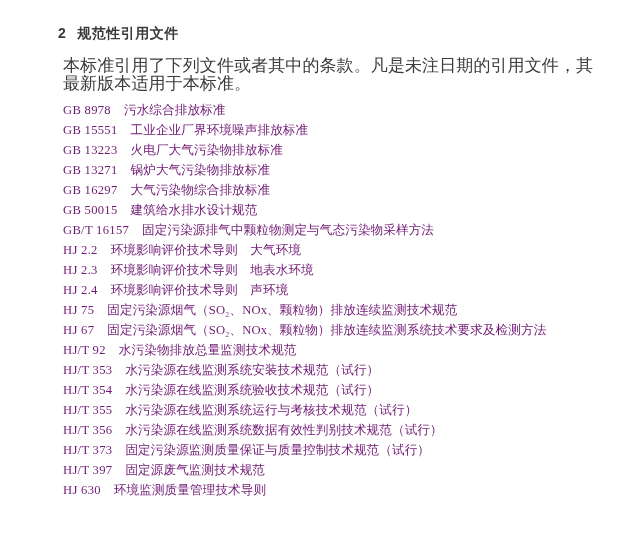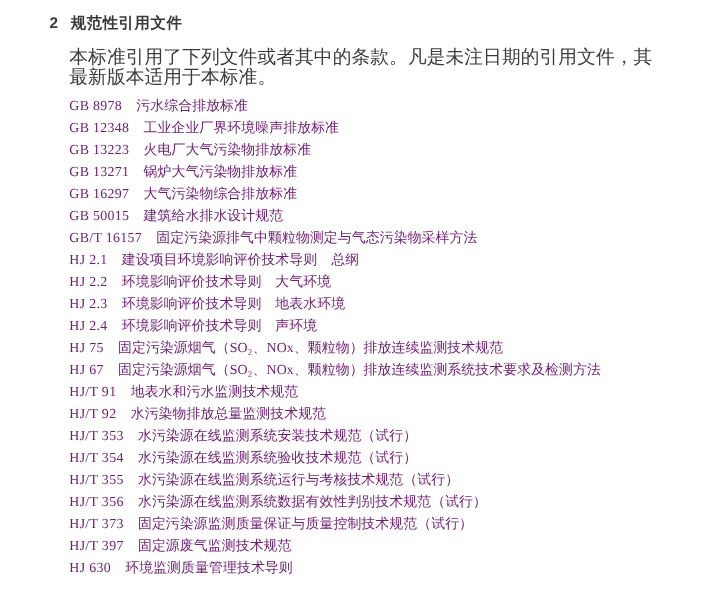--- a/index.html
+++ b/index.html
@@ -15,21 +15,21 @@
     color: #3b3b3b;
     -webkit-font-smoothing: antialiased;
   }
   .page {
     position: relative;
     width: 640px;
     height: 537px;
     background: #ffffff;
   }
   .section-heading {
-    margin: 3px;
+    margin: 16px;
     padding: 9px 0 0 42px;
     font-family: "Liberation Sans", "DejaVu Sans", sans-serif;
     font-weight: bold;
     font-size: 14px;
     line-height: 16px;
     color: #3a3a3a;
     letter-spacing: 0.5px;
   }
   .section-heading .heading-number {
     display: inline-block;
@@ -67,33 +67,31 @@
 <div class="page">
 
   <h2 class="section-heading">
     <span class="heading-number">2</span><span>规范性引用文件</span>
   </h2>
 
   <p class="intro">本标准引用了下列文件或者其中的条款。凡是未注日期的引用文件，其最新版本适用于本标准。</p>
 
   <div class="ref-list" id="ref-list">
       <div class="ref-row"><span class="ref-code">GB 8978</span><span class="ref-title">污水综合排放标准</span></div>
-      <div class="ref-row"><span class="ref-code">GB 12348</span><span class="ref-title">工业企业厂界环境噪声排放标准</span></div>
+      <div class="ref-row"><span class="ref-code">GB 15551</span><span class="ref-title">工业企业厂界环境噪声排放标准</span></div>
       <div class="ref-row"><span class="ref-code">GB 13223</span><span class="ref-title">火电厂大气污染物排放标准</span></div>
       <div class="ref-row"><span class="ref-code">GB 13271</span><span class="ref-title">锅炉大气污染物排放标准</span></div>
       <div class="ref-row"><span class="ref-code">GB 16297</span><span class="ref-title">大气污染物综合排放标准</span></div>
       <div class="ref-row"><span class="ref-code">GB 50015</span><span class="ref-title">建筑给水排水设计规范</span></div>
       <div class="ref-row"><span class="ref-code">GB/T 16157</span><span class="ref-title">固定污染源排气中颗粒物测定与气态污染物采样方法</span></div>
-      <div class="ref-row"><span class="ref-code">HJ 2.1</span><span class="ref-title">建设项目环境影响评价技术导则　总纲</span></div>
       <div class="ref-row"><span class="ref-code">HJ 2.2</span><span class="ref-title">环境影响评价技术导则　大气环境</span></div>
       <div class="ref-row"><span class="ref-code">HJ 2.3</span><span class="ref-title">环境影响评价技术导则　地表水环境</span></div>
       <div class="ref-row"><span class="ref-code">HJ 2.4</span><span class="ref-title">环境影响评价技术导则　声环境</span></div>
       <div class="ref-row"><span class="ref-code">HJ 75</span><span class="ref-title">固定污染源烟气（SO₂、NOx、颗粒物）排放连续监测技术规范</span></div>
       <div class="ref-row"><span class="ref-code">HJ 67</span><span class="ref-title">固定污染源烟气（SO₂、NOx、颗粒物）排放连续监测系统技术要求及检测方法</span></div>
-      <div class="ref-row"><span class="ref-code">HJ/T 91</span><span class="ref-title">地表水和污水监测技术规范</span></div>
       <div class="ref-row"><span class="ref-code">HJ/T 92</span><span class="ref-title">水污染物排放总量监测技术规范</span></div>
       <div class="ref-row"><span class="ref-code">HJ/T 353</span><span class="ref-title">水污染源在线监测系统安装技术规范（试行）</span></div>
       <div class="ref-row"><span class="ref-code">HJ/T 354</span><span class="ref-title">水污染源在线监测系统验收技术规范（试行）</span></div>
       <div class="ref-row"><span class="ref-code">HJ/T 355</span><span class="ref-title">水污染源在线监测系统运行与考核技术规范（试行）</span></div>
       <div class="ref-row"><span class="ref-code">HJ/T 356</span><span class="ref-title">水污染源在线监测系统数据有效性判别技术规范（试行）</span></div>
       <div class="ref-row"><span class="ref-code">HJ/T 373</span><span class="ref-title">固定污染源监测质量保证与质量控制技术规范（试行）</span></div>
       <div class="ref-row"><span class="ref-code">HJ/T 397</span><span class="ref-title">固定源废气监测技术规范</span></div>
       <div class="ref-row"><span class="ref-code">HJ 630</span><span class="ref-title">环境监测质量管理技术导则</span></div>
     </div>
 

